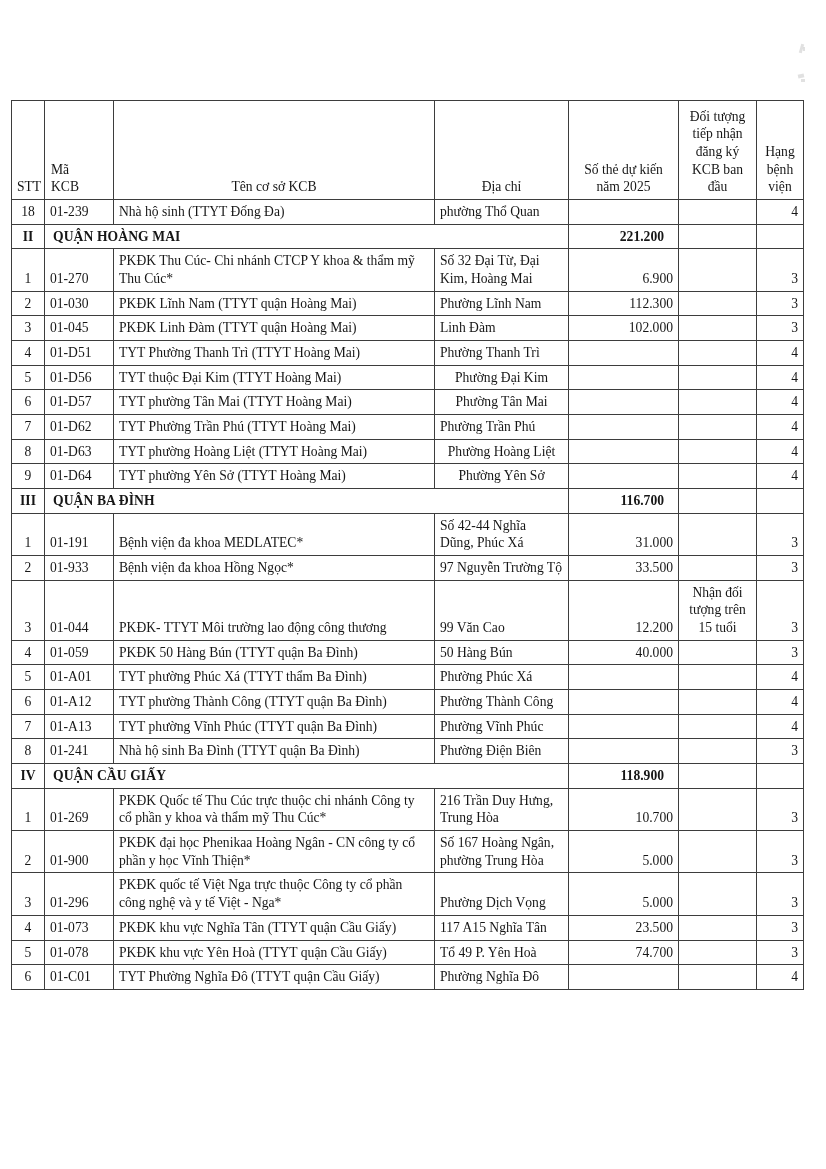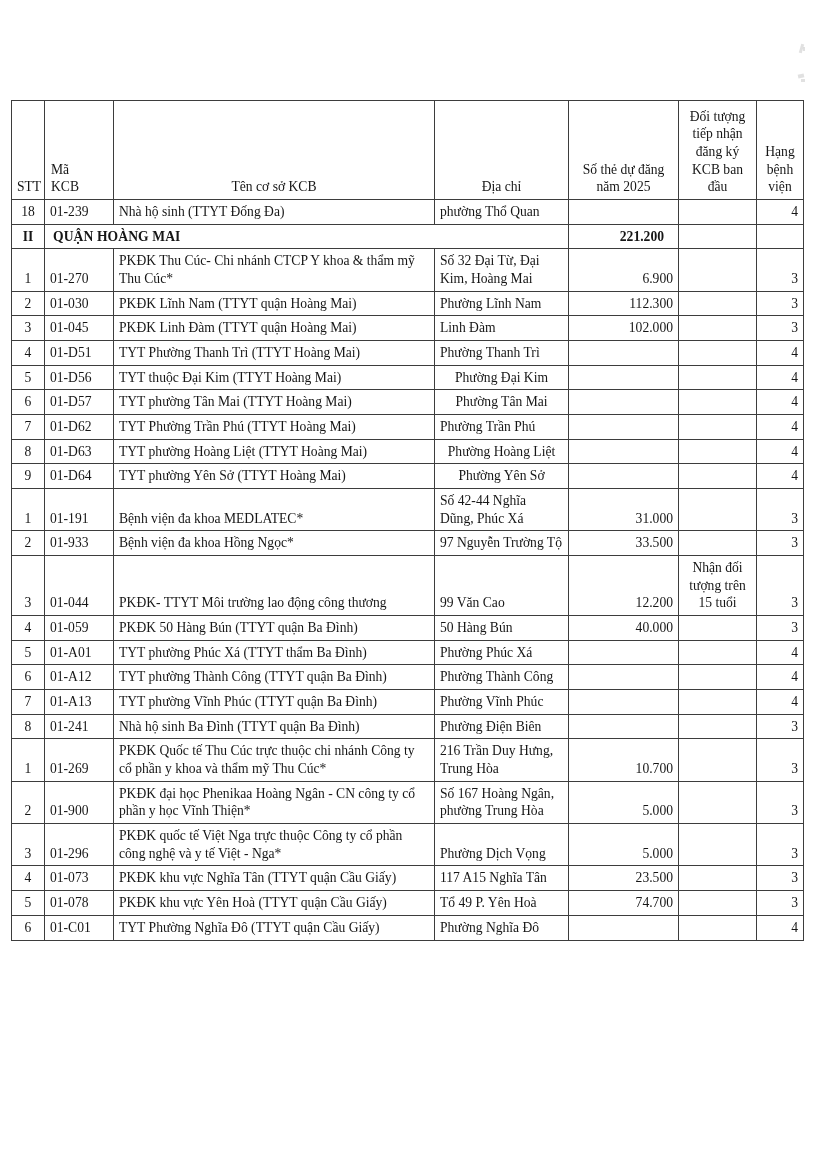--- a/index.html
+++ b/index.html
@@ -108,21 +108,21 @@
     <thead>
       <tr>
         <td>STT</td>
         <td class="th-ma">
           <span>Mã</span><br>
           <span>KCB</span>
         </td>
         <td>Tên cơ sở KCB</td>
         <td>Địa chỉ</td>
         <td>
-          <span>Số thẻ dự đăng</span><br>
+          <span>Số thẻ dự kiến</span><br>
           <span>năm 2025</span>
         </td>
         <td>
           <span>Đối tượng</span><br>
           <span>tiếp nhận</span><br>
           <span>đăng ký</span><br>
           <span>KCB ban</span><br>
           <span>đầu</span>
         </td>
         <td>
@@ -223,20 +223,27 @@
         </tr>
         <tr>
           <td class="stt">9</td>
           <td class="ma">01-D64</td>
           <td class="ten">TYT phường Yên Sở (TTYT Hoàng Mai)</td>
           <td class="dc ctr">Phường Yên Sở</td>
           <td class="sothe"></td>
           <td class="dt"></td>
           <td class="hang">4</td>
         </tr>
+        <tr class="section">
+          <td class="stt">III</td>
+          <td class="sec-name" colspan="3">QUẬN BA ĐÌNH</td>
+          <td class="sothe">116.700</td>
+          <td class="dt"></td>
+          <td class="hang"></td>
+        </tr>
         <tr>
           <td class="stt">1</td>
           <td class="ma">01-191</td>
           <td class="ten">Bệnh viện đa khoa MEDLATEC*</td>
           <td class="dc">Số 42-44 Nghĩa Dũng, Phúc Xá</td>
           <td class="sothe">31.000</td>
           <td class="dt"></td>
           <td class="hang">3</td>
         </tr>
         <tr>
@@ -295,20 +302,27 @@
         </tr>
         <tr>
           <td class="stt">8</td>
           <td class="ma">01-241</td>
           <td class="ten">Nhà hộ sinh Ba Đình (TTYT quận Ba Đình)</td>
           <td class="dc">Phường Điện Biên</td>
           <td class="sothe"></td>
           <td class="dt"></td>
           <td class="hang">3</td>
         </tr>
+        <tr class="section">
+          <td class="stt">IV</td>
+          <td class="sec-name" colspan="3">QUẬN CẦU GIẤY</td>
+          <td class="sothe">118.900</td>
+          <td class="dt"></td>
+          <td class="hang"></td>
+        </tr>
         <tr>
           <td class="stt">1</td>
           <td class="ma">01-269</td>
           <td class="ten">PKĐK Quốc tế Thu Cúc trực thuộc chi nhánh Công ty cổ phần y khoa và thẩm mỹ Thu Cúc*</td>
           <td class="dc">216 Trần Duy Hưng, Trung Hòa</td>
           <td class="sothe">10.700</td>
           <td class="dt"></td>
           <td class="hang">3</td>
         </tr>
         <tr>

